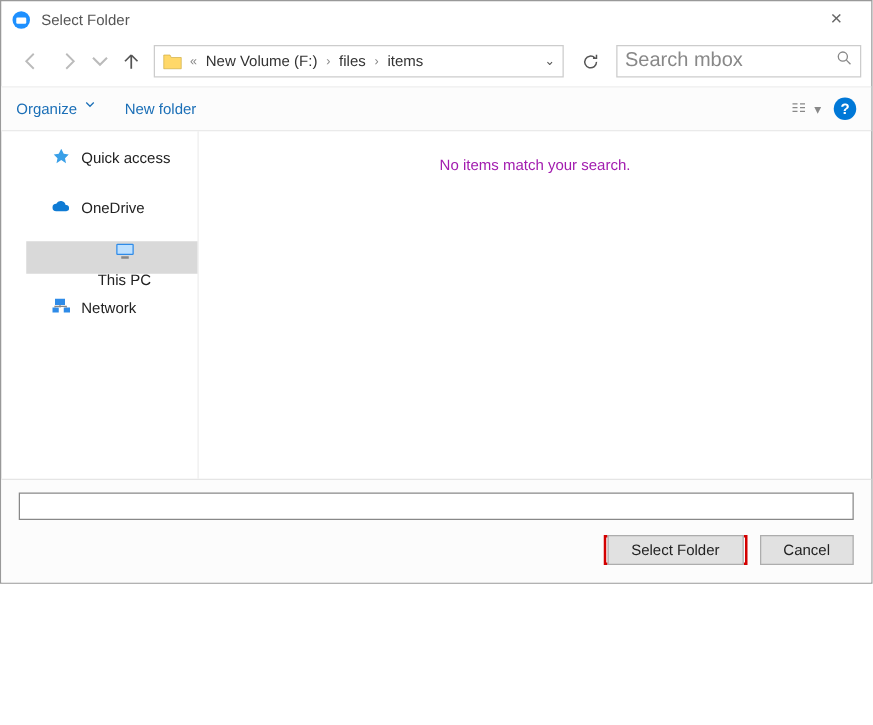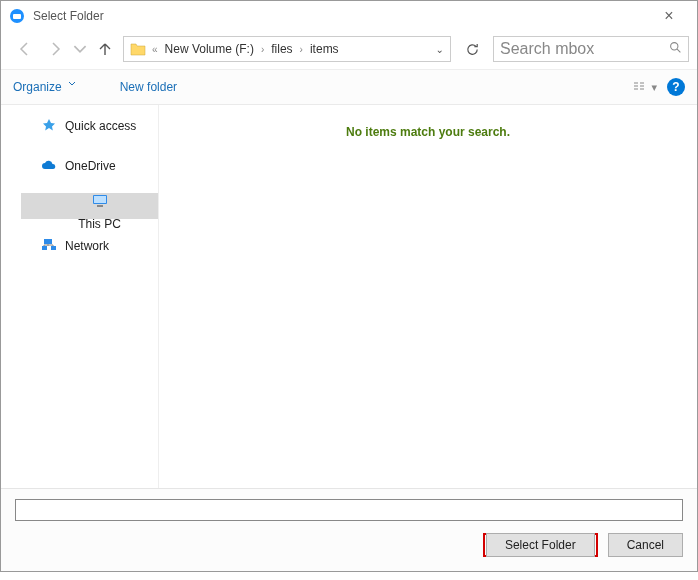--- a/index.html
+++ b/index.html
@@ -1,17 +1,17 @@
 <!DOCTYPE html>
 <html><head>
 <meta charset="utf-8">
 <style>
   * { box-sizing: border-box; margin: 0; padding: 0; font-family: "Segoe UI", Tahoma, sans-serif; }
   body { background: #fff; }
-  .window { width: 698px; height: 572px; border: 1px solid #999; background: #fff; display: flex; flex-direction: column; position: relative; }
+  .window { width: 698px; height: 467px; border: 1px solid #999; background: #fff; display: flex; flex-direction: column; position: relative; }
 
   .titlebar { height: 30px; display: flex; align-items: center; padding: 0 8px; font-size: 12px; color: #555; }
   .titlebar .app-icon { width: 16px; height: 16px; margin-right: 8px; display: flex; align-items: center; justify-content: center; }
   .titlebar .title { flex: 1; }
   .titlebar .close { width: 40px; text-align: center; font-size: 16px; color: #666; cursor: default; }
 
   .navrow { height: 38px; display: flex; align-items: center; padding: 4px 8px 6px 12px; gap: 6px; }
   .navbtn { width: 24px; height: 24px; display: flex; align-items: center; justify-content: center; color: #bbb; }
   .navbtn svg { width: 16px; height: 16px; }
   .navbtn.up { color: #555; }
@@ -19,32 +19,32 @@
   .addr .folder-icon { width: 20px; display: flex; align-items: center; justify-content: center; }
   .addr .chev { color: #888; padding: 0 2px; font-size: 10px; }
   .addr .seg { padding: 0 3px; }
   .addr .drop { position: absolute; right: 6px; color: #555; font-size: 10px; }
   .refresh { width: 30px; height: 26px; display: flex; align-items: center; justify-content: center; color: #555; }
   .searchbox { width: 196px; height: 26px; border: 1px solid #ccc; display: flex; align-items: center; padding: 0 6px; font-size: 16px; color: #888; }
   .searchbox .ph { flex: 1; }
 
   .toolbar { height: 36px; border-top: 1px solid #eee; border-bottom: 1px solid #eaeaea; background: #fcfcfc; display: flex; align-items: center; padding: 0 12px; font-size: 12px; }
   .toolbar .organize { color: #1b6fb7; display: flex; align-items: flex-start; gap: 6px; }
-  .toolbar .newfolder { margin-left: 44px; color: #1b6fb7; }
+  .toolbar .newfolder { margin-left: 24px; color: #1b6fb7; }
   .toolbar .spacer { flex: 1; }
   .toolbar .viewbtn { color: #777; margin-right: 10px; display: flex; align-items: center; gap: 4px; font-size: 11px; }
   .toolbar .help { width: 18px; height: 18px; border-radius: 50%; background: #0078d7; color: #fff; display: flex; align-items: center; justify-content: center; font-size: 12px; font-weight: bold; }
 
   .body { flex: 1; display: flex; min-height: 0; }
   .sidebar { width: 158px; border-right: 1px solid #eee; padding-top: 8px; }
   .side-item { height: 26px; display: flex; align-items: center; padding-left: 20px; font-size: 12px; color: #222; gap: 8px; margin-left: 20px; }
   .side-item.spacer { height: 14px; }
   .side-item.selected { background: #d9d9d9; flex-direction: column; }
   .side-icon { width: 16px; height: 16px; display: flex; align-items: center; justify-content: center; }
-  .content { flex: 1; display: flex; align-items: flex-start; justify-content: center; padding-top: 20px; font-size: 12px; color: #4d7c0f; font-weight: bold; }
+  .content { flex: 1; display: flex; align-items: flex-start; justify-content: center; padding-top: 20px; font-size: 12px; color: #a21caf; }
 
   .footer { border-top: 1px solid #e5e5e5; padding: 10px 14px 14px; background: #fcfcfc; }
   .folder-row { display: flex; align-items: center; gap: 8px; margin-bottom: 12px; }
   .folder-row label { font-size: 12px; color: #333; width: 148px; text-align: right; }
   .folder-row input { flex: 1; height: 22px; border: 1px solid #888; padding: 0 4px; font-size: 12px; }
   .btn-row { display: flex; justify-content: flex-end; gap: 10px; }
   .btn { height: 24px; padding: 0 18px; font-size: 12px; border: 1px solid #adadad; background: #e1e1e1; color: #222; display: flex; align-items: center; }
   .btn.primary-wrap { border: 2px solid #d30000; padding: 1px; background: transparent; }
   .btn.primary-wrap .btn { border: 1px solid #adadad; background: #e1e1e1; }
 </style>

